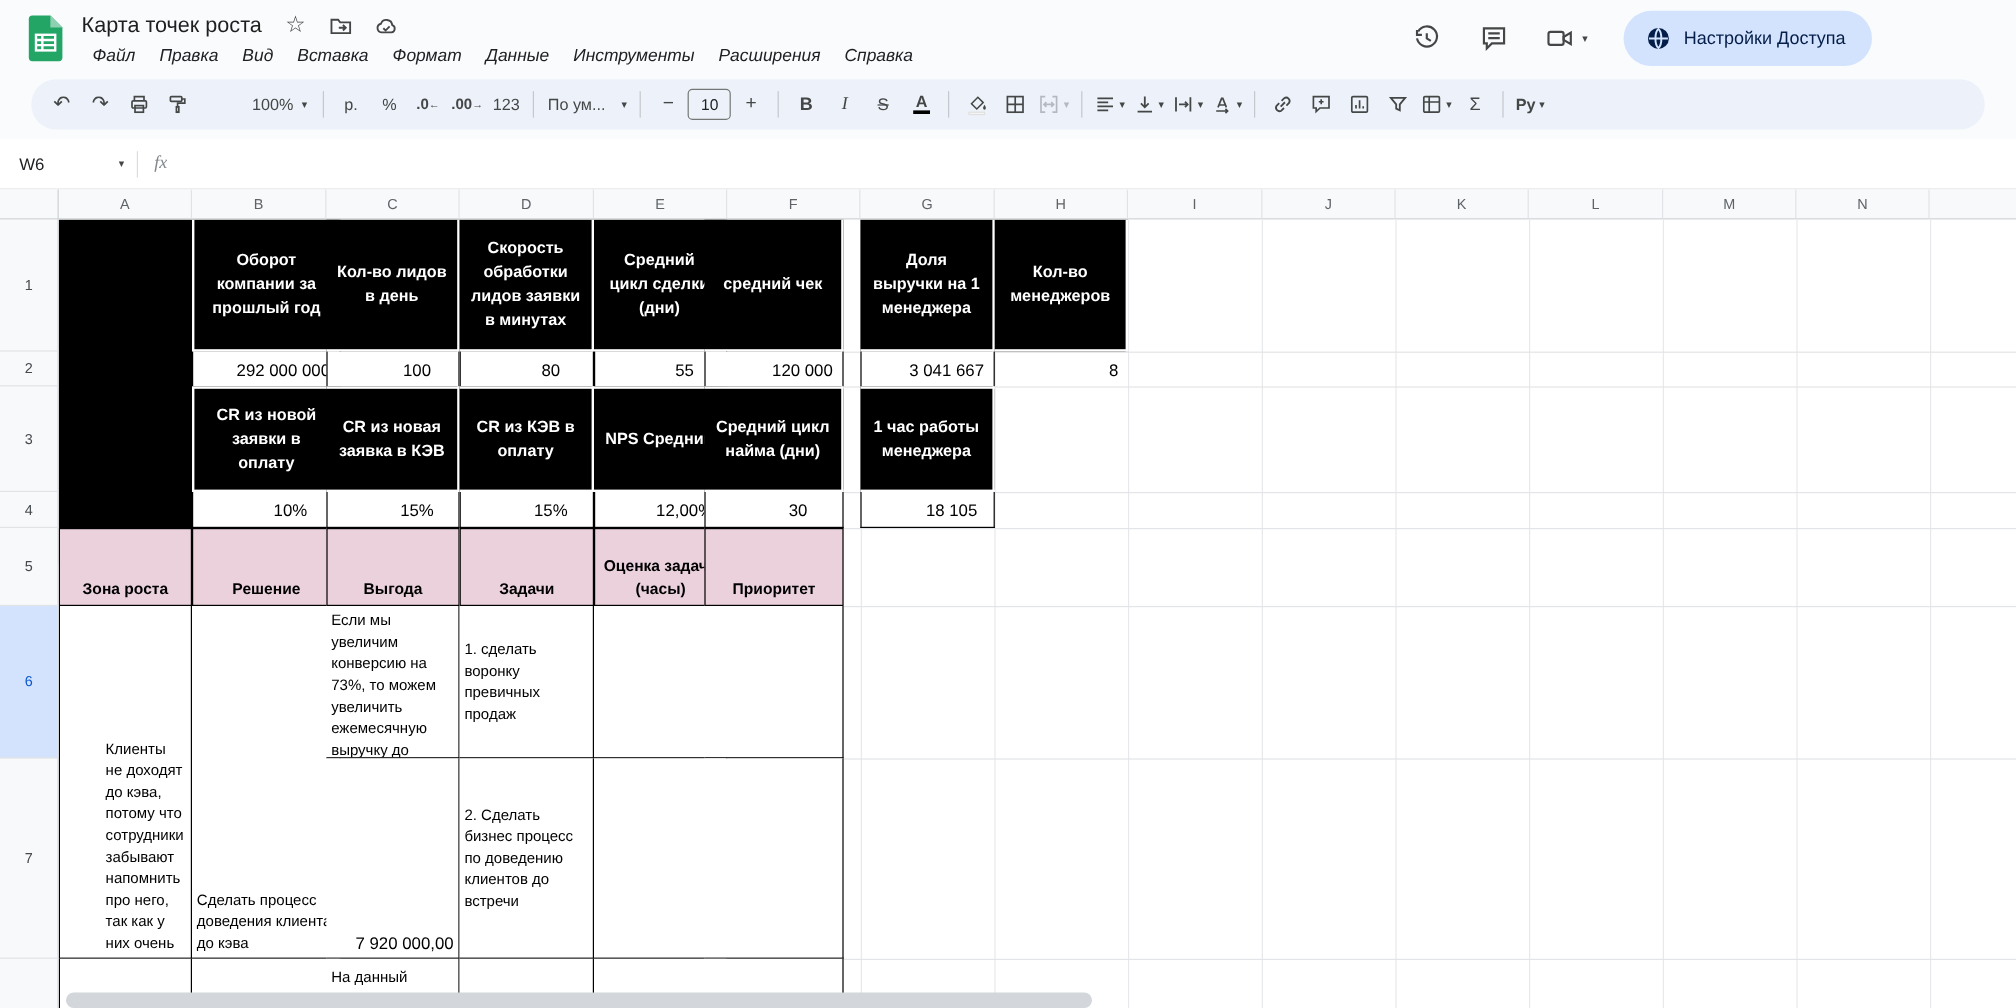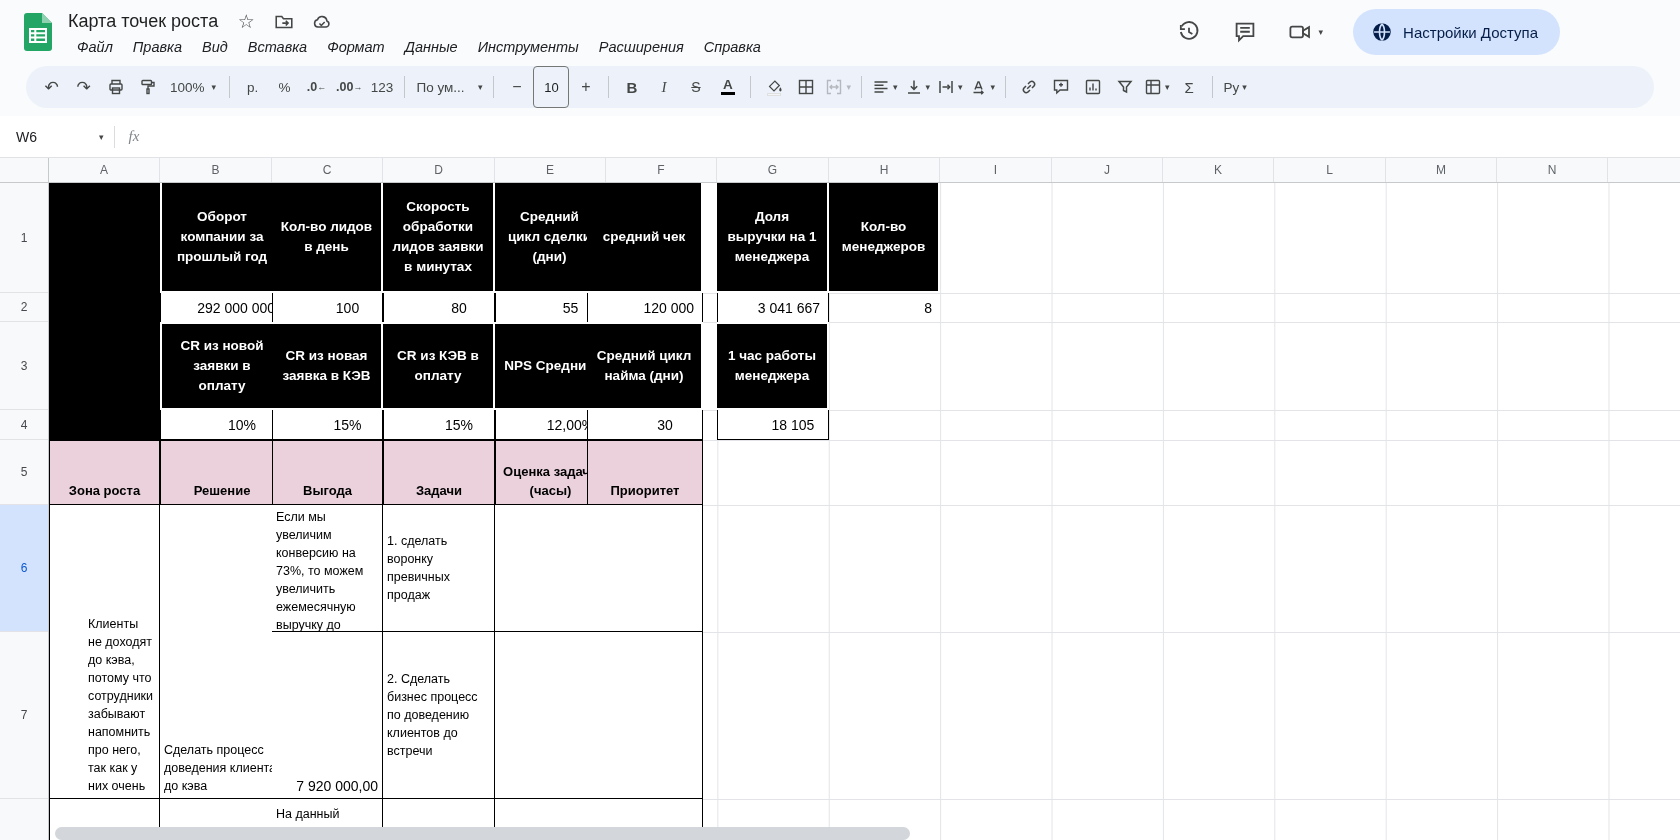--- a/index.html
+++ b/index.html
@@ -27,24 +27,24 @@
   .toolbar-wrap { padding:2px 26px 8px; }
   .toolbar { background:#edf2fa; border-radius:22px; height:42px; display:flex; align-items:center;
     padding:0 10px; gap:1px; }
   .tb { min-width:31px; height:30px; border-radius:6px; display:flex; align-items:center;
     justify-content:center; font-size:13.5px; color:#444746; padding:0 3px; }
   .tb.txt { font-weight:700; }
   .tb svg { display:block; }
   .sep { width:1px; height:22px; background:#c4c7cc; margin:0 6px; flex:0 0 auto; }
   .caret { font-size:9px; color:#444746; margin-left:3px; }
   .caret.dim { color:#b5b9bf; }
-  .zoom-box { display:flex; align-items:center; gap:4px; padding:0 6px; font-size:13.5px; color:#444746; }
+  .zoom-box { display:flex; align-items:center; gap:4px; padding:0 6px; font-size:13.5px; color:#444746;margin-left:40px; }
   .fontname { width:74px; display:flex; justify-content:space-between; align-items:center;
     font-size:13.5px; color:#444746; padding:0 4px; }
-  .size-box { width:36px; height:42px; border:1px solid #747775; border-radius:4px; display:flex;
+  .size-box { width:36px; height:26px; border:1px solid #747775; border-radius:4px; display:flex;
     align-items:center; justify-content:center; font-size:13px; color:#202124; background:#edf2fa; }
   .bold-b { font-weight:700; font-size:15px; }
   .ital-i { font-style:italic; font-family:"Liberation Serif",serif; font-size:15px; }
   .strike-s { text-decoration:line-through; font-size:14px; }
   .a-color { display:flex; flex-direction:column; align-items:center; line-height:12px; font-size:13.5px; font-weight:700;}
   .a-color .bar { width:14px; height:3px; background:#000; margin-top:1px; }
   .a-color .bar.light { background:#f3f4f6; border:0.5px solid #e0e0e0; }
   .dim { color:#b5b9bf; }
   .dec-lbl { font-size:12.5px; font-weight:700; }
   .dec-lbl small { font-size:9px; }
@@ -315,21 +315,21 @@
       </span>
       <span class="tb">
         <svg width="18" height="18" viewBox="0 0 18 18" fill="none" stroke="#444746" stroke-width="1.4">
           <rect x="2.5" y="2.5" width="13" height="13" rx="1"></rect>
             <path d="M2.5 7h13M7 7v8.5M7 2.5V7"></path>
         </svg>
           <span class="caret">▾</span>
       </span>
       <span class="tb" style="font-size:15px;">Σ</span>
       <span class="sep"></span>
-      <span class="tb" style="font-weight:400;">
+      <span class="tb" style="font-weight:700;">
         <span>Ру</span>
         <span class="caret">▾</span>
       </span>
     </div>
   </div>
 
   <div class="formula-bar">
     <span class="name-box">W6</span>
     <span class="caret">▾</span>
     <span class="fb-sep"></span>

